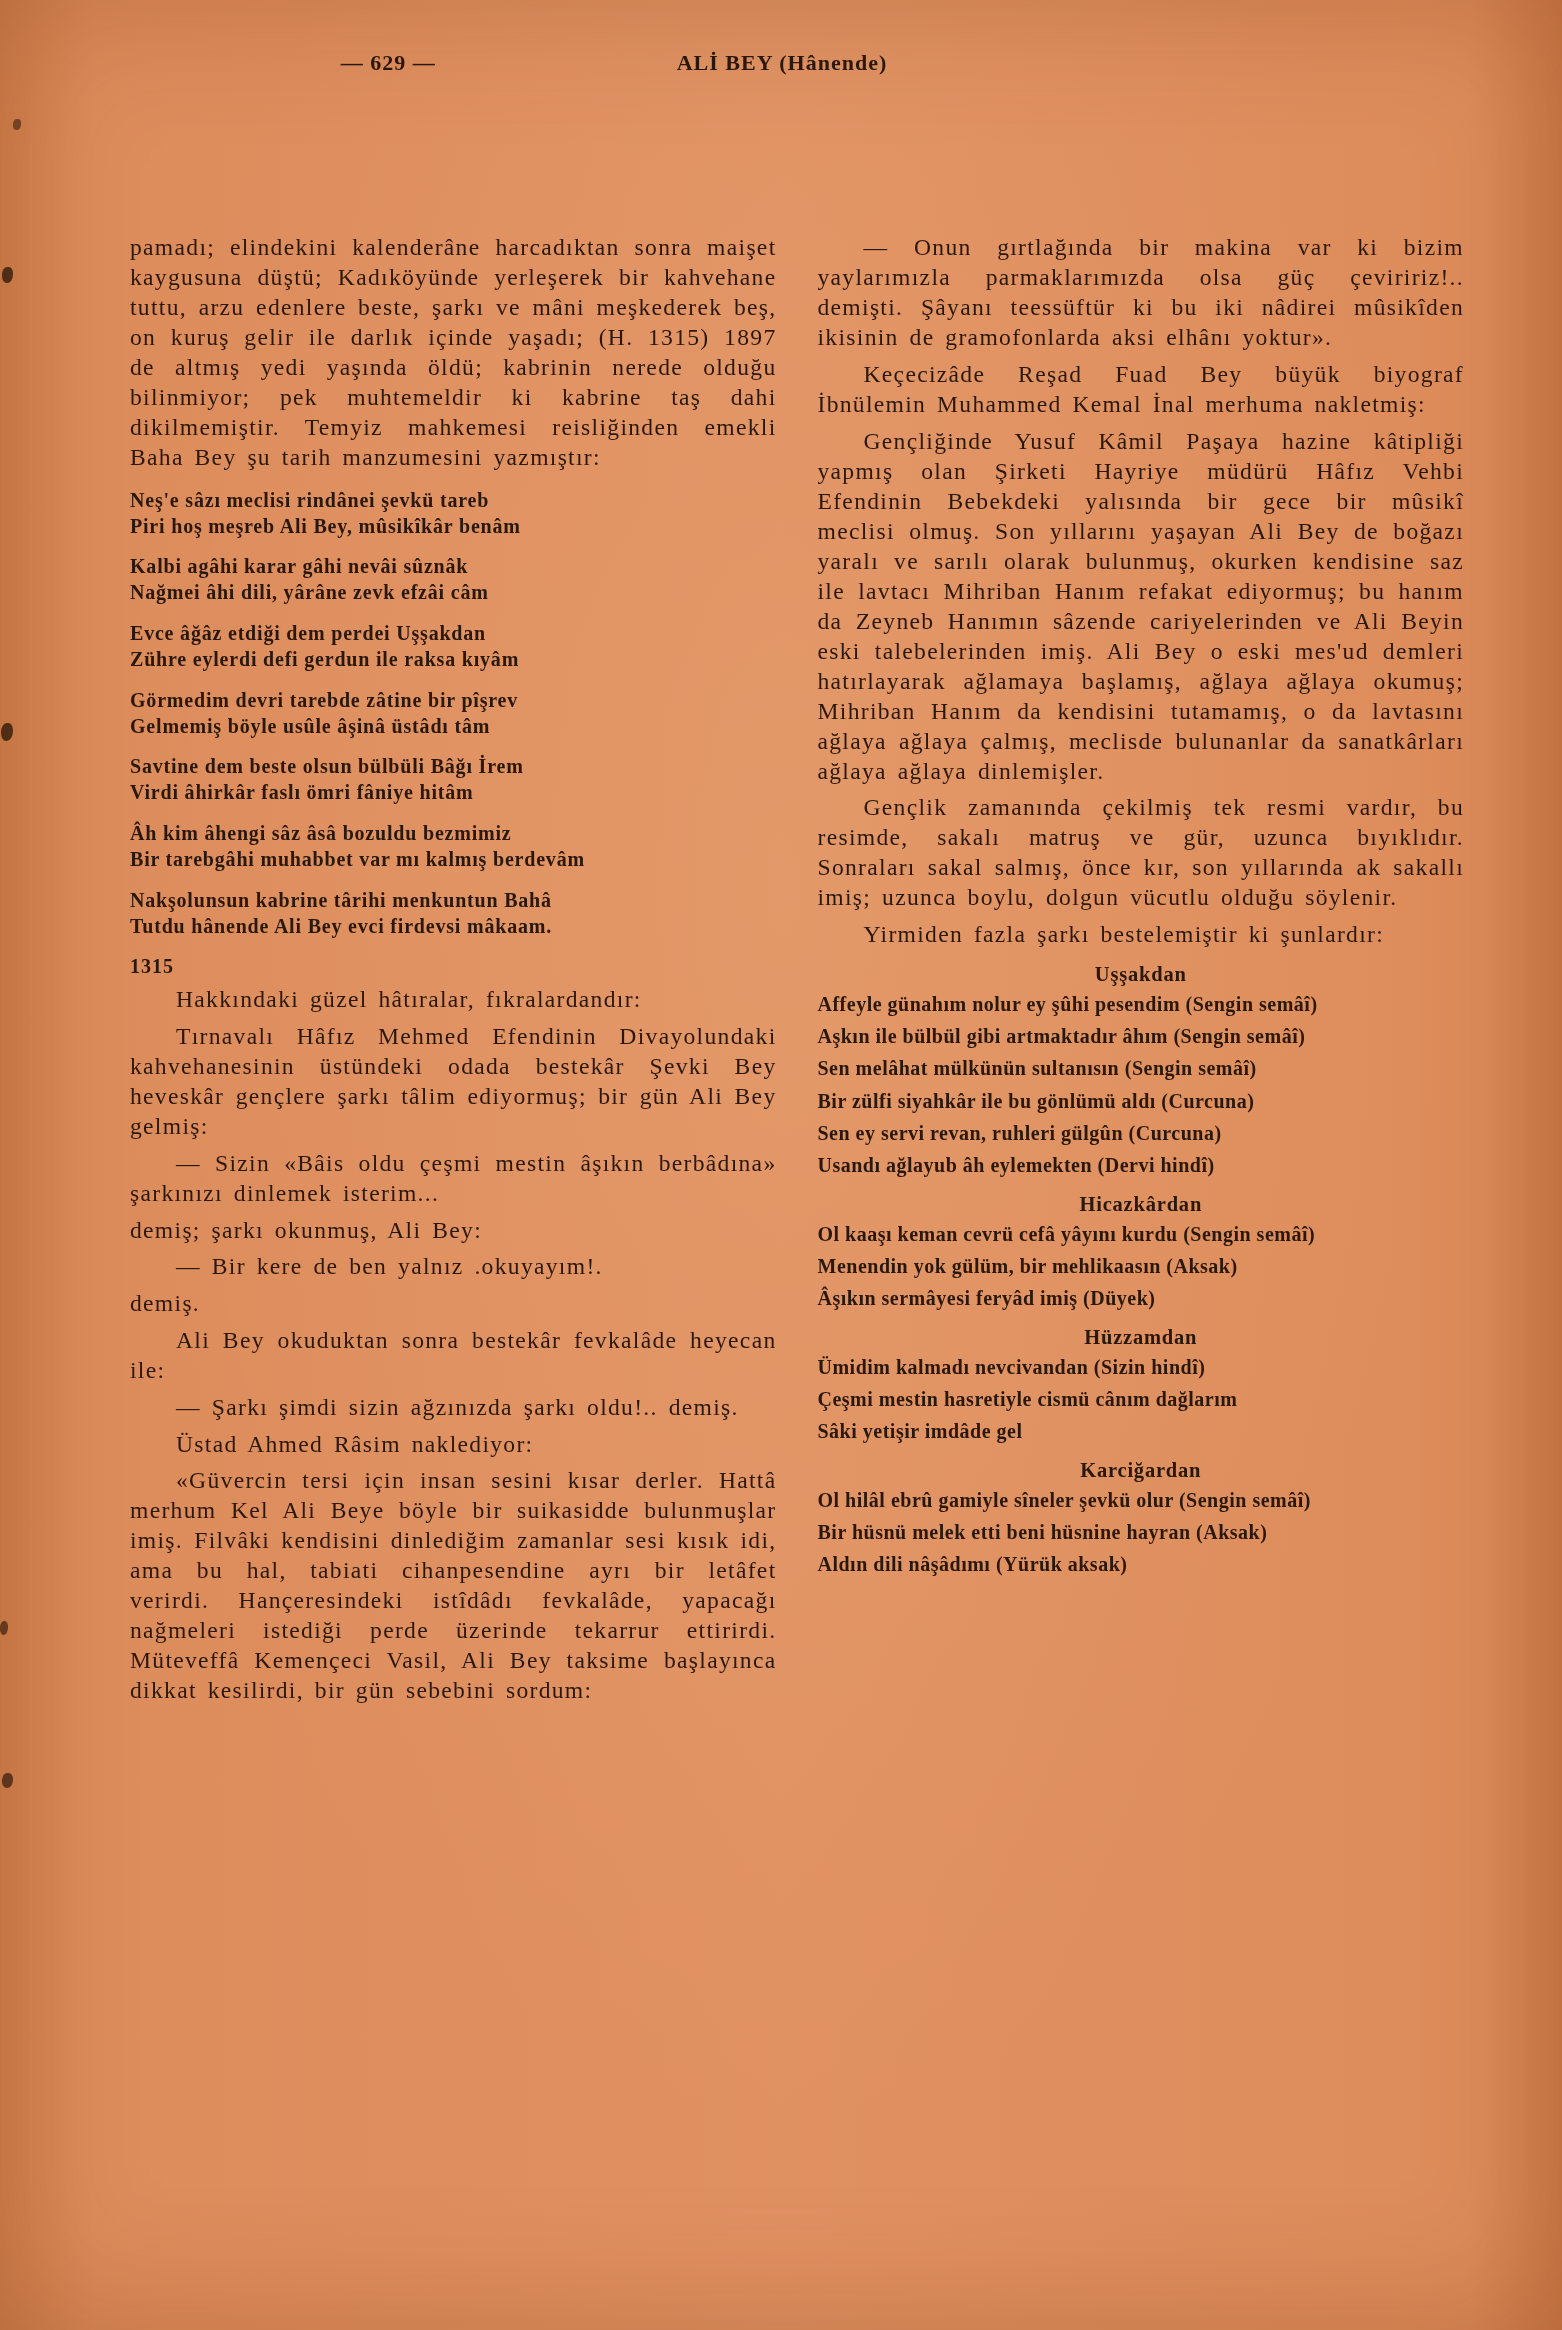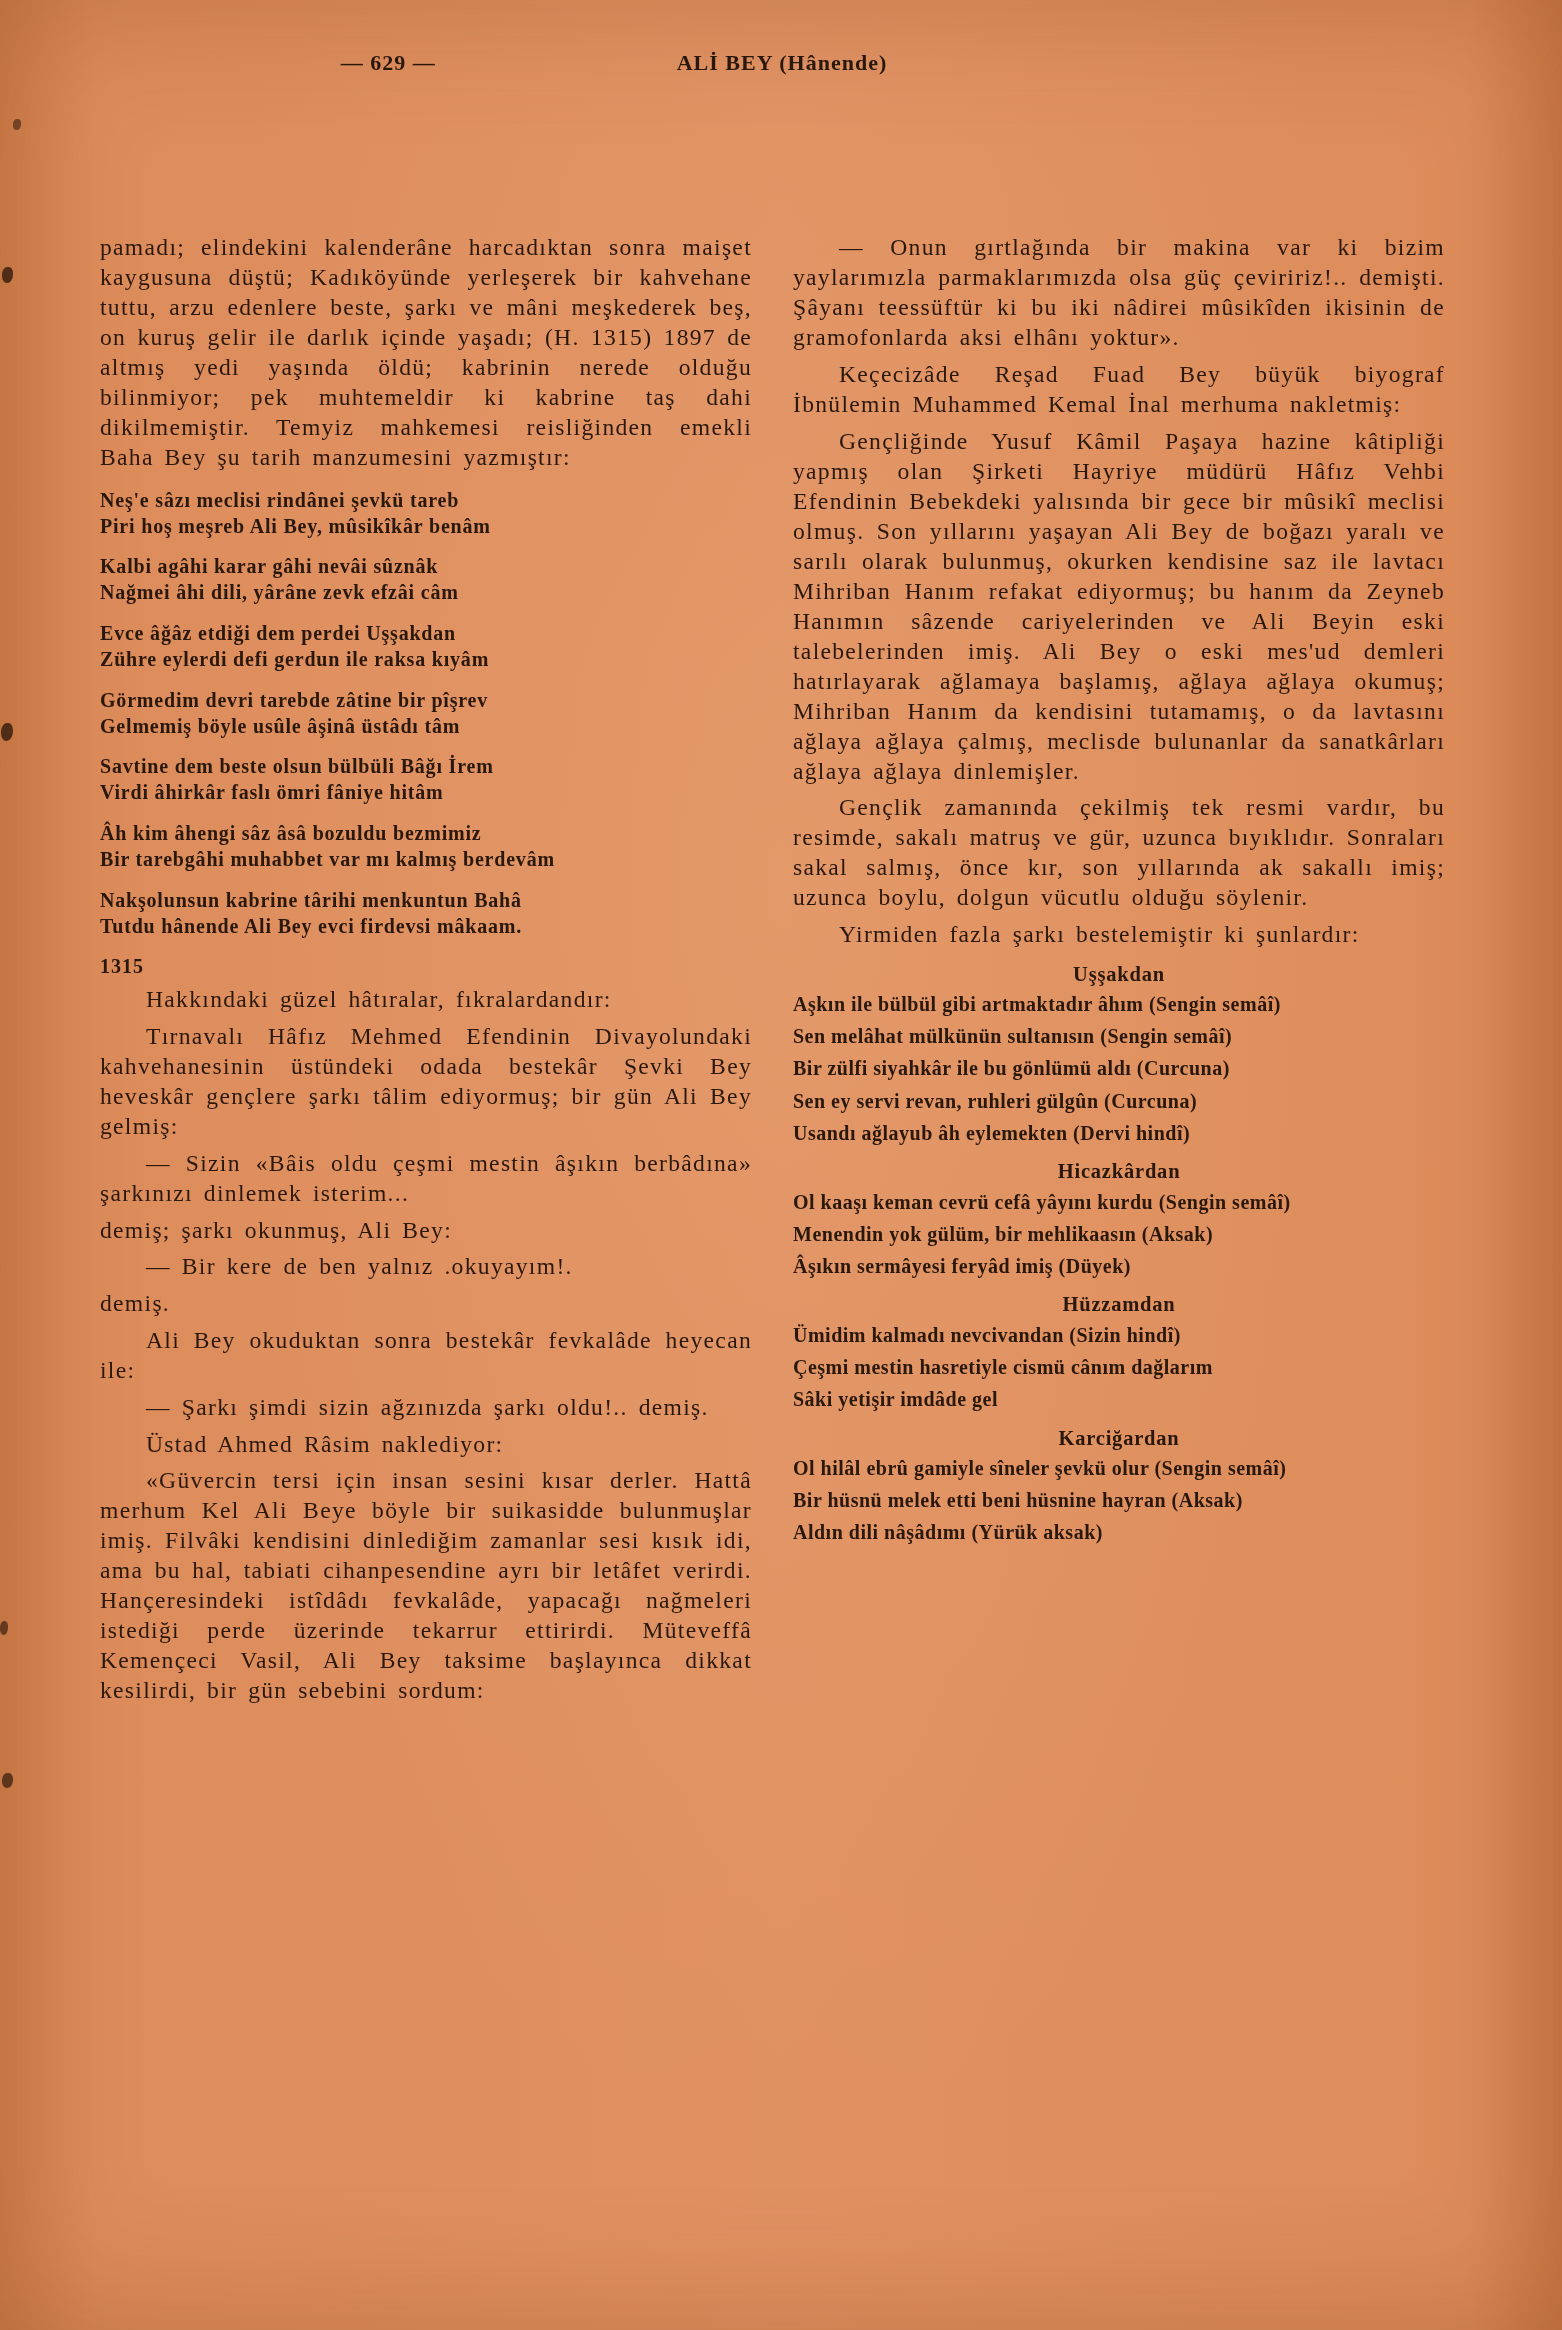--- a/index.html
+++ b/index.html
@@ -30,20 +30,21 @@
     letter-spacing:1px;
   }
   .header .h-left  { text-align:left; }
   .header .h-center{ text-align:center; }
   .header .h-right { text-align:right; }
 
   .columns {
     display:flex;
     gap:41px;
     margin-top:156px;
+    margin-left:30px;
   }
   .col { width:652px; }
   .col > :first-child { margin-top:0; }
 
   .paragraph, .paragraph-flush {
     font-size:23.6px;
     line-height:30px;
     letter-spacing:1.3px;
     word-spacing:3.7px;
     text-align:justify;
@@ -159,20 +160,21 @@
         <div class="paragraph">Üstad Ahmed Râsim naklediyor:</div>
         <div class="paragraph">«Güvercin tersi için insan sesini kısar derler. Hattâ merhum Kel Ali Beye böyle bir suikasidde bulunmuşlar imiş. Filvâki kendisini dinlediğim zamanlar sesi kısık idi, ama bu hal, tabiati cihanpesendine ayrı bir letâfet verirdi. Hançeresindeki istîdâdı fevkalâde, yapacağı nağmeleri istediği perde üzerinde tekarrur ettirirdi. Müteveffâ Kemençeci Vasil, Ali Bey taksime başlayınca dikkat kesilirdi, bir gün sebebini sordum:</div>
       </div>
     <div class="col">
         <div class="paragraph">— Onun gırtlağında bir makina var ki bizim yaylarımızla parmaklarımızda olsa güç çeviririz!.. demişti. Şâyanı teessüftür ki bu iki nâdirei mûsikîden ikisinin de gramofonlarda aksi elhânı yoktur».</div>
         <div class="paragraph">Keçecizâde Reşad Fuad Bey büyük biyograf İbnülemin Muhammed Kemal İnal merhuma nakletmiş:</div>
         <div class="paragraph">Gençliğinde Yusuf Kâmil Paşaya hazine kâtipliği yapmış olan Şirketi Hayriye müdürü Hâfız Vehbi Efendinin Bebekdeki yalısında bir gece bir mûsikî meclisi olmuş. Son yıllarını yaşayan Ali Bey de boğazı yaralı ve sarılı olarak bulunmuş, okurken kendisine saz ile lavtacı Mihriban Hanım refakat ediyormuş; bu hanım da Zeyneb Hanımın sâzende cariyelerinden ve Ali Beyin eski talebelerinden imiş. Ali Bey o eski mes'ud demleri hatırlayarak ağlamaya başlamış, ağlaya ağlaya okumuş; Mihriban Hanım da kendisini tutamamış, o da lavtasını ağlaya ağlaya çalmış, meclisde bulunanlar da sanatkârları ağlaya ağlaya dinlemişler.</div>
         <div class="paragraph">Gençlik zamanında çekilmiş tek resmi vardır, bu resimde, sakalı matruş ve gür, uzunca bıyıklıdır. Sonraları sakal salmış, önce kır, son yıllarında ak sakallı imiş; uzunca boylu, dolgun vücutlu olduğu söylenir.</div>
         <div class="paragraph">Yirmiden fazla şarkı bestelemiştir ki şunlardır:</div>
         <div class="heading">Uşşakdan</div>
+        <div class="song">Affeyle günahım nolur ey şûhi pesendim (Sengin semâî)</div>
         <div class="song">Aşkın ile bülbül gibi artmaktadır âhım (Sengin semâî)</div>
         <div class="song">Sen melâhat mülkünün sultanısın (Sengin semâî)</div>
         <div class="song">Bir zülfi siyahkâr ile bu gönlümü aldı (Curcuna)</div>
         <div class="song">Sen ey servi revan, ruhleri gülgûn (Curcuna)</div>
         <div class="song">Usandı ağlayub âh eylemekten (Dervi hindî)</div>
         <div class="heading">Hicazkârdan</div>
         <div class="song">Ol kaaşı keman cevrü cefâ yâyını kurdu (Sengin semâî)</div>
         <div class="song">Menendin yok gülüm, bir mehlikaasın (Aksak)</div>
         <div class="song">Âşıkın sermâyesi feryâd imiş (Düyek)</div>
         <div class="heading">Hüzzamdan</div>

